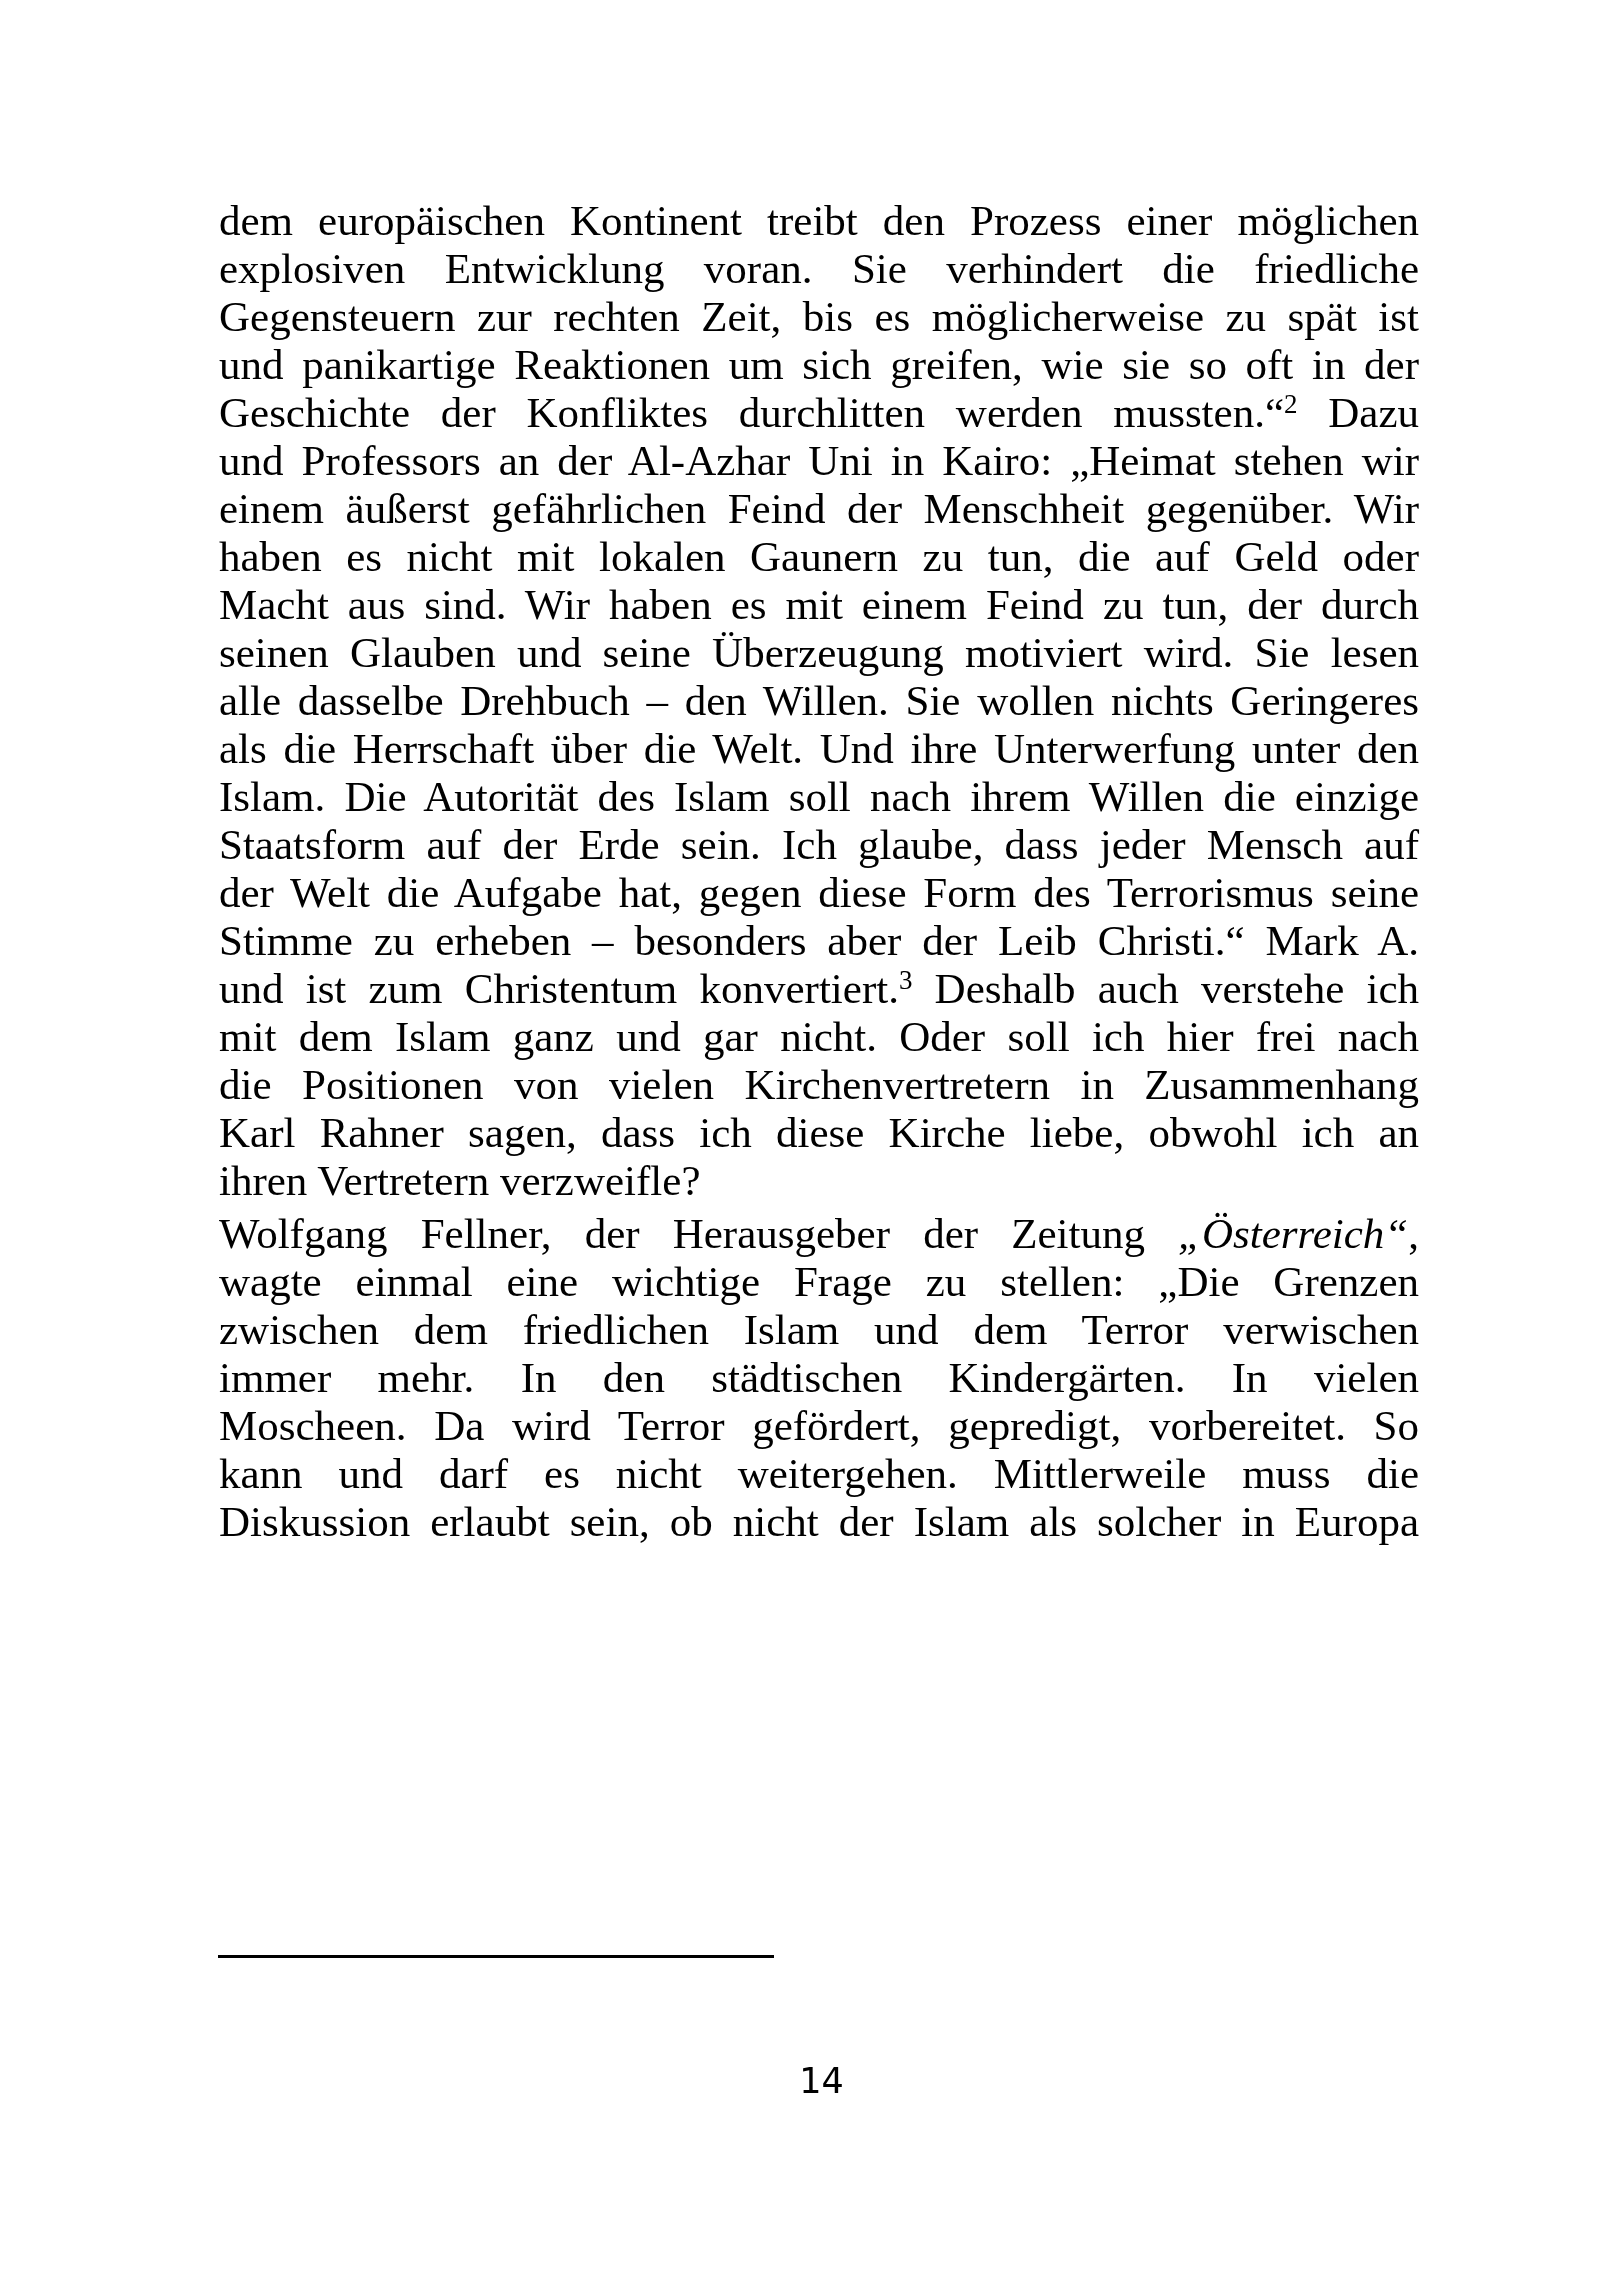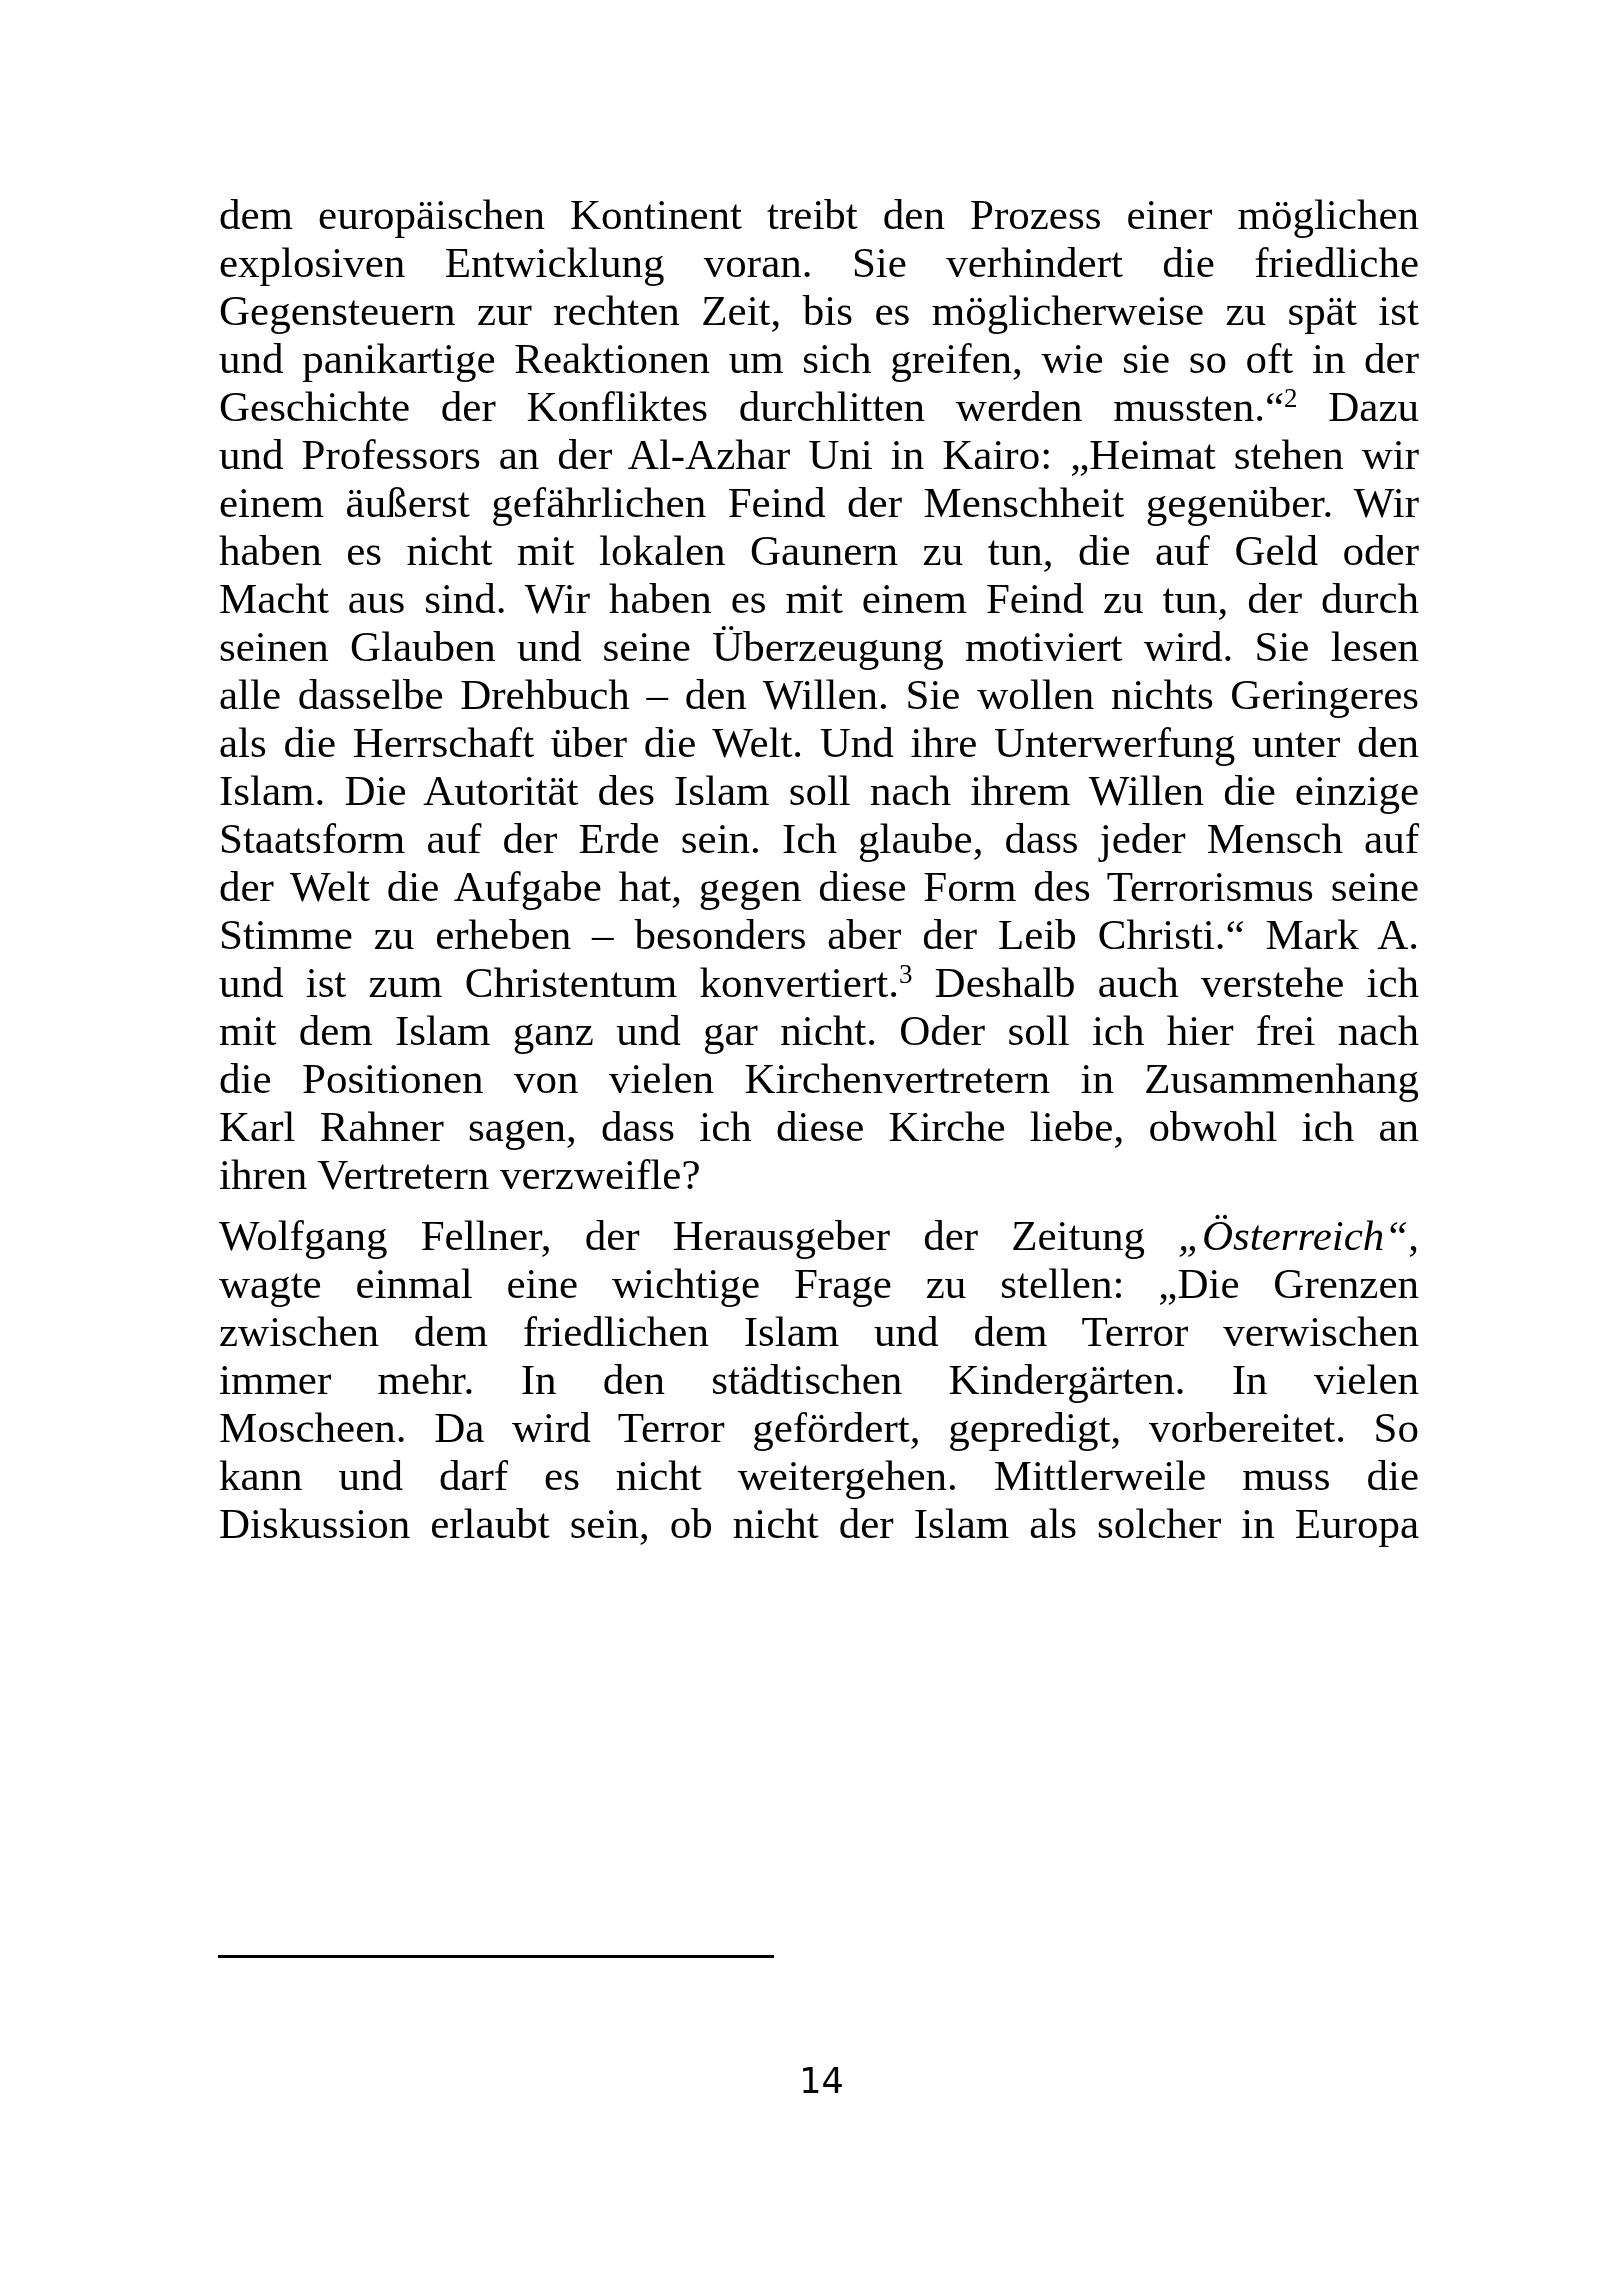--- a/index.html
+++ b/index.html
@@ -18,30 +18,30 @@
     .page {
       position: absolute;
       left: 0; top: 0;
       width: 1618px;
       height: 2295px;
       background: #ffffff;
     }
     .body-text {
       position: absolute;
       left: 219px;
-      top: 191px;
+      top: 197px;
       width: 1200px;
       font-size: 43px;
       line-height: 48px;
     }
     .para {
       margin: 0;
     }
     .para + .para {
-      margin-top: 13px;
+      margin-top: 5px;
     }
     .line {
       display: block;
       white-space: nowrap;
       text-align: justify;
       text-align-last: justify;
       height: 48px;
       overflow: visible;
     }
     .line.last {

